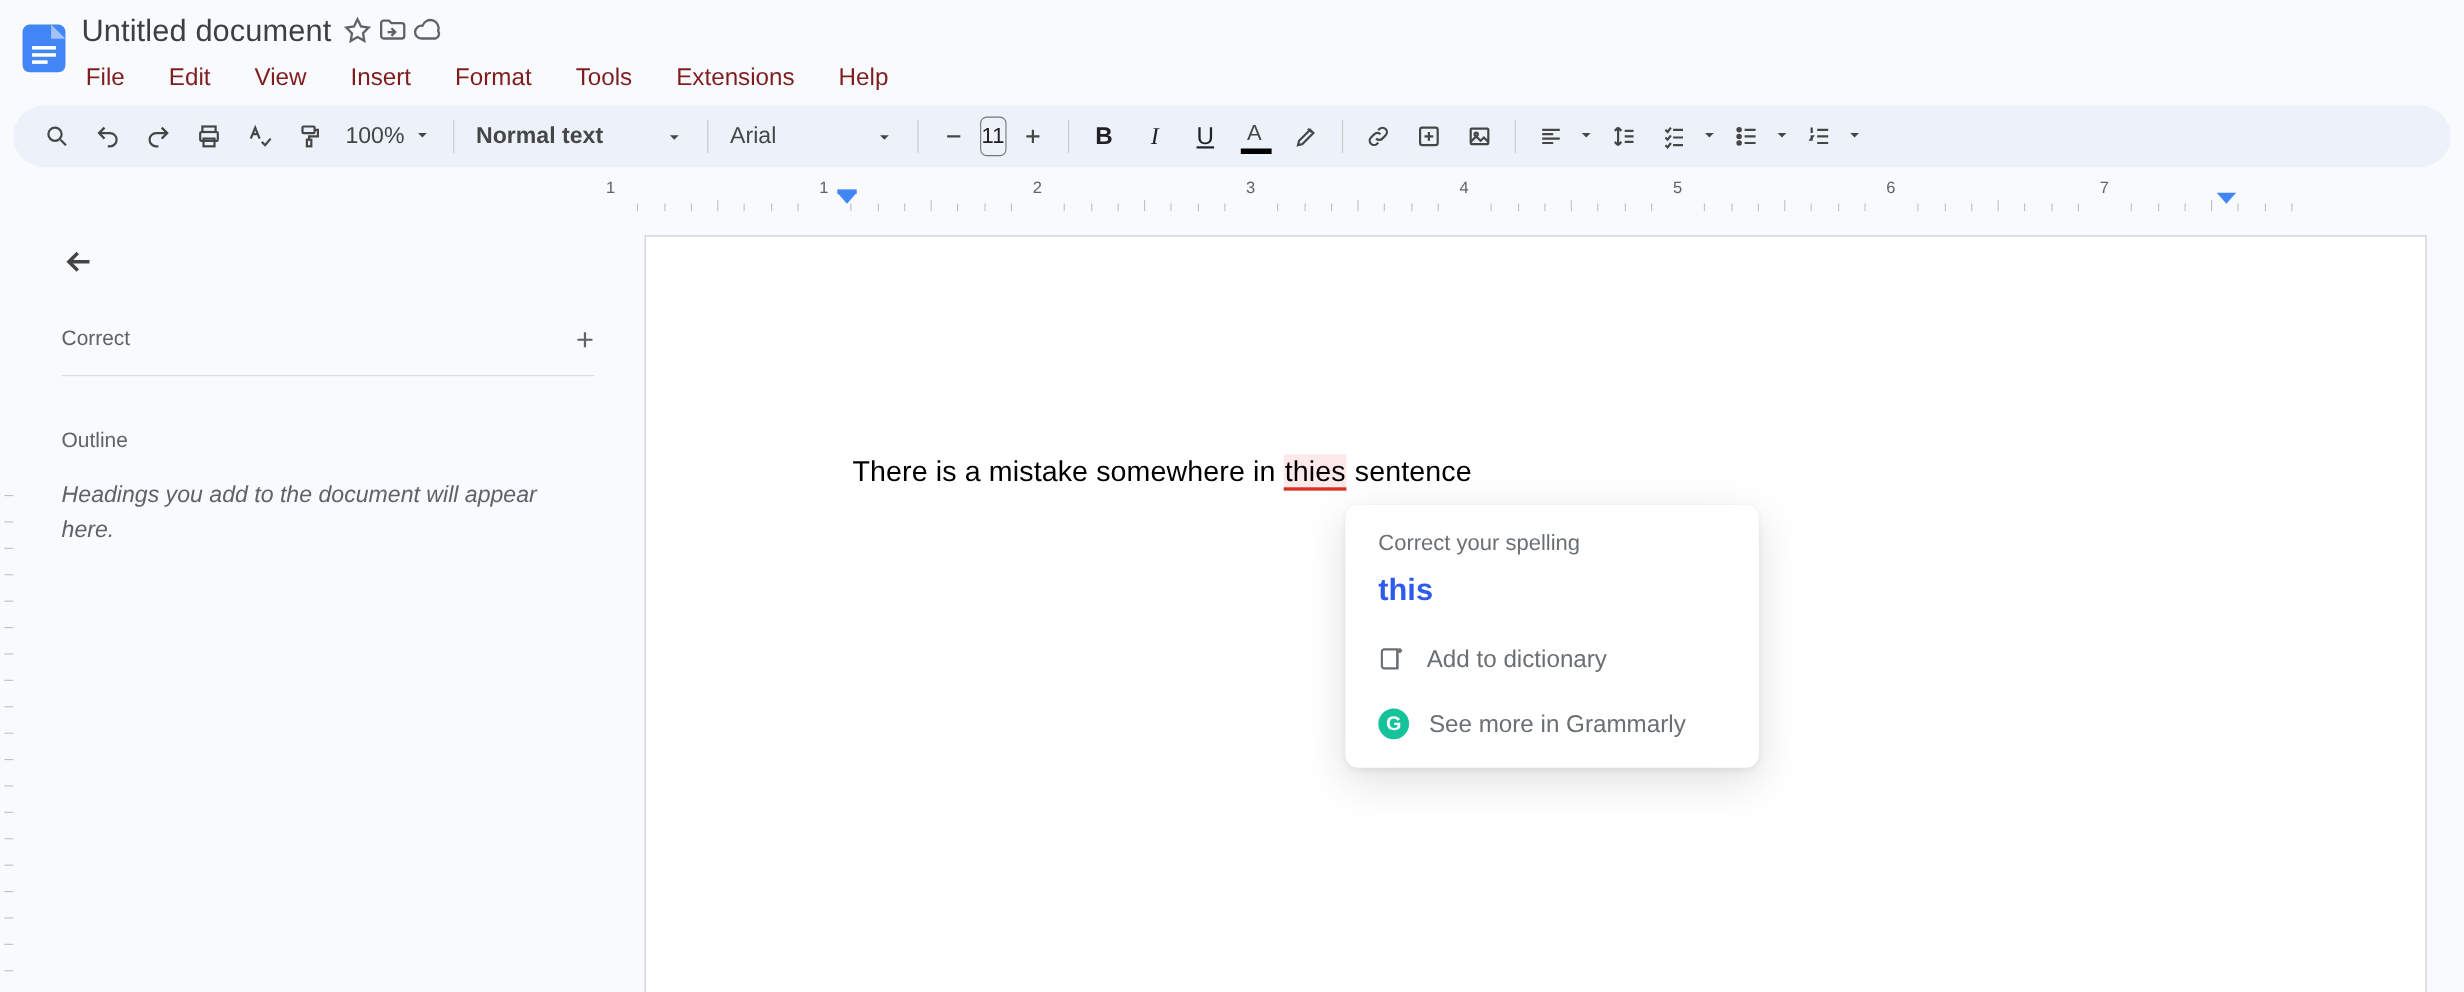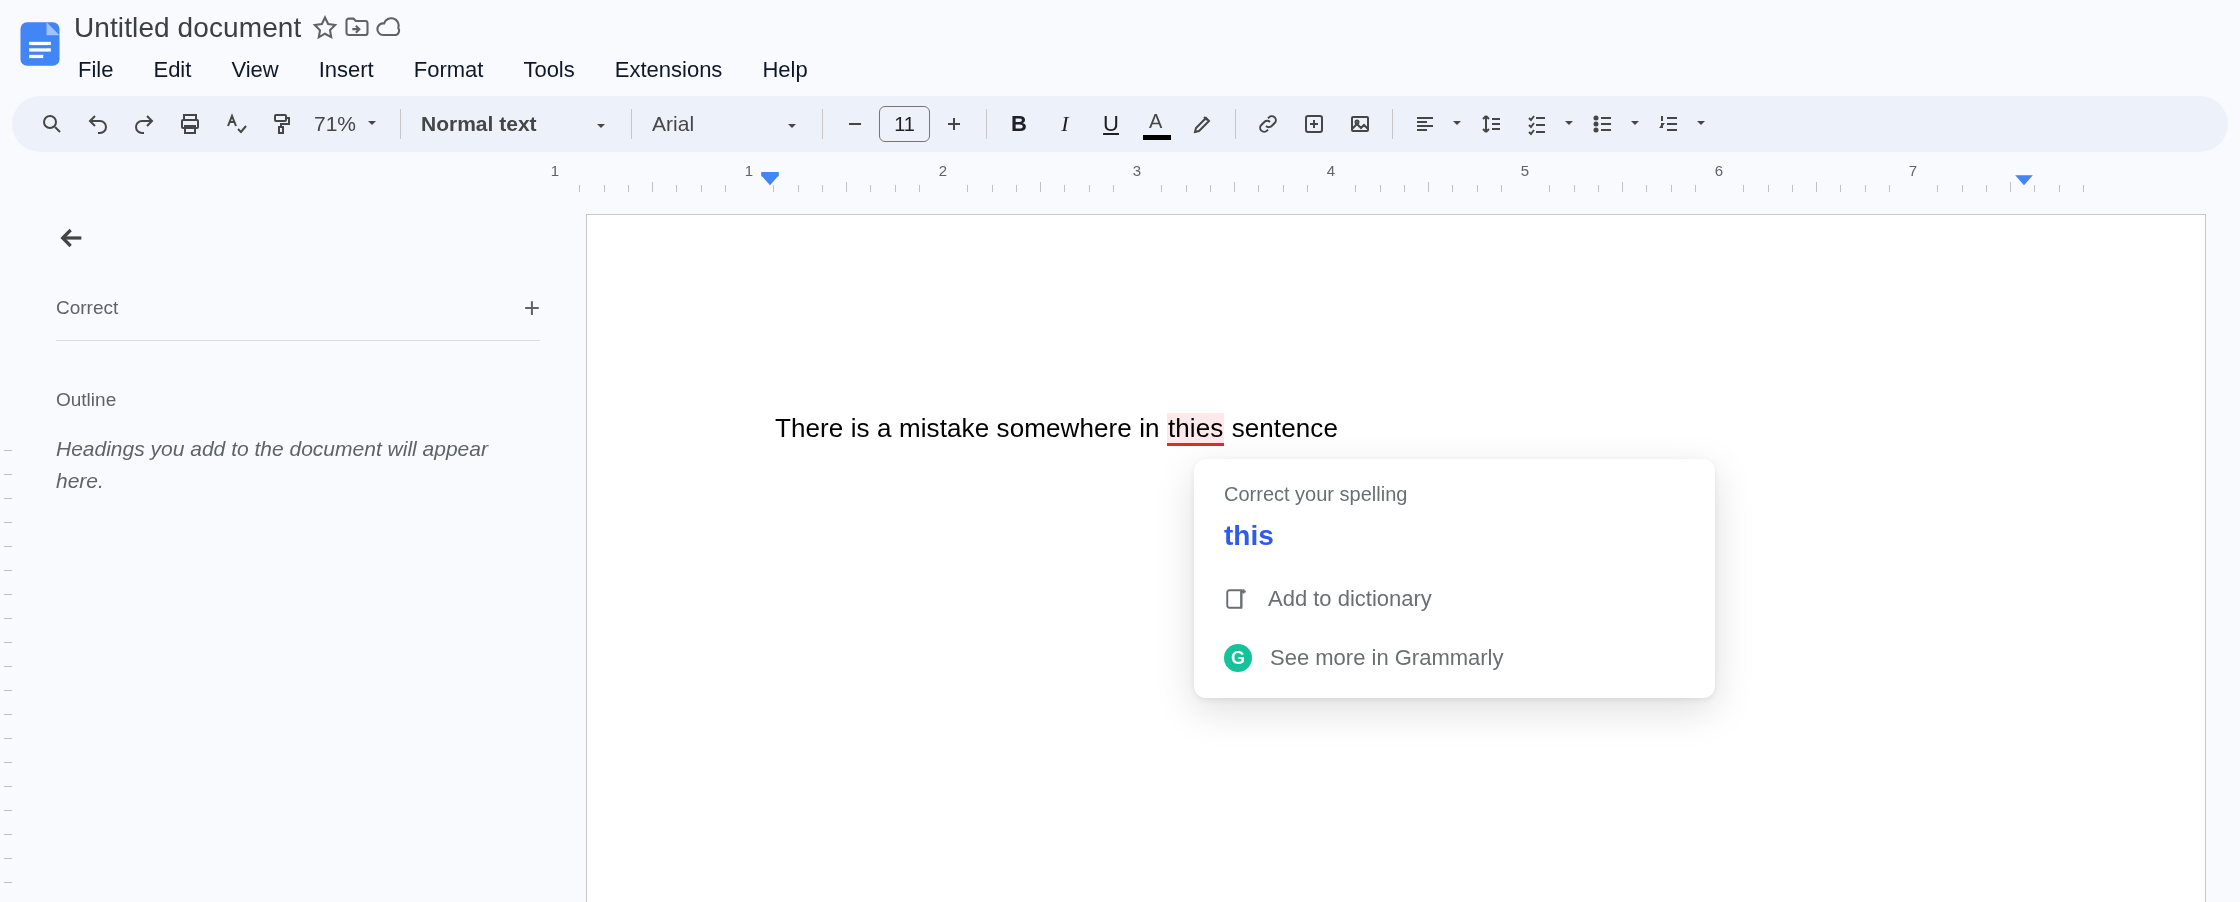--- a/index.html
+++ b/index.html
@@ -25,21 +25,21 @@
   .hdr-right { flex: 1; display: flex; flex-direction: column; }
   .title-row { display: flex; align-items: center; gap: 4px; height: 40px; }
   .doc-title {
     font-size: 28px; color: #3c4043; letter-spacing: 0.1px;
     padding: 0 6px;
   }
   .title-icon { width: 28px; height: 28px; display:flex; align-items:center; justify-content:center; color:#5f6368; }
   .title-icon svg { width: 28px; height: 28px; }
 
   .menubar { display: flex; align-items: center; gap: 28px; height: 44px; padding-left: 4px; }
-  .menu-item { font-size: 22px; color: #0f172a; padding: 4px 6px; border-radius: 6px; cursor: pointer; text-align: right; }
+  .menu-item { font-size: 22px; color: #7f1d1d; padding: 4px 6px; border-radius: 6px; cursor: pointer; text-align: right; }
 
   
   .toolbar-wrap { padding: 4px 12px 8px 12px; }
   .toolbar {
     background: #edf2fa;
     border-radius: 40px;
     height: 56px;
     display: flex;
     align-items: center;
     padding: 0 18px;
@@ -56,21 +56,21 @@
   .zoom { display:flex; align-items:center; gap:8px; padding: 0 8px; }
   .zoom-text { font-size: 21px; color:#444746; }
   .dd-caret { width: 18px; height: 18px; color:#444746; }
   .combo {
     display:flex; align-items:center; gap:14px;
     padding: 0 10px; font-size: 21px; color:#444746;
   }
   .combo .label { min-width: 0; }
   .fontsize-box {
     border: 1px solid #747775; border-radius: 6px;
-    width: 51px; height: 36px;
+    width: 24px; height: 36px;
     display:flex; align-items:center; justify-content:center;
     font-size: 20px; color:#1f1f1f; background:#fff0; background:#f8fafd00; background: transparent;
   }
   .font-underline-A { position:relative; width:24px; height:24px; }
   .font-underline-A .bar { position:absolute; bottom:-4px; left:-2px; right:-2px; height:5px; background:#000; }
   .btxt { font-family: Georgia, serif; font-size: 22px; color:#202124; }
   .btxt.bold { font-weight: 700; font-family: Arial; }
   .btxt.italic { font-style: italic; font-family: Georgia, serif; }
   .btxt.under { text-decoration: underline; font-family: Arial; }
 
@@ -120,22 +120,22 @@
     white-space: nowrap;
   }
   .err-word {
     background: #fde8ea;
     border-bottom: 3px solid #d93025;
     padding: 0 1px;
   }
 
   
   .popup {
-    position:absolute; left: 607px; top: 244px;
-    width: 521px; background:#fff; border-radius: 12px;
+    position:absolute; left: 636px; top: 244px;
+    width: 376px; background:#fff; border-radius: 12px;
     box-shadow: 0 12px 40px rgba(0,0,0,0.13), 0 2px 6px rgba(0,0,0,0.07);
     padding: 24px 0 10px 0;
     display:flex; flex-direction:column;
   }
   .popup-title { font-size:20px; color:#6a6f73; padding: 0 30px 14px 30px; }
   .popup-suggestion { font-size:28px; font-weight:700; color:#2f5bea; padding: 0 30px 18px 30px; cursor:pointer; }
   .popup-row {
     display:flex; align-items:center; gap:18px;
     padding: 16px 30px; color:#6a6f73; font-size:22px; cursor:pointer;
   }
@@ -230,21 +230,21 @@
       </div>
     <div class="tbtn">
         <svg viewBox="0 0 24 24" fill="none" stroke="currentColor" stroke-width="2">
           <rect x="5" y="3" width="11" height="6" rx="1"></rect>
           <path d="M16 6h3v6h-8v3"></path>
           <rect x="9" y="15" width="4" height="6"></rect>
         </svg>
       </div>
 
     <div class="zoom">
-      <span class="zoom-text">71%</span>
+      <span class="zoom-text">100%</span>
       <span class="dd-caret"><svg viewBox="0 0 16 16" fill="currentColor">
             <path d="M4 6l4 4 4-4z"></path>
           </svg></span>
     </div>
 
     <div class="tsep"></div>
 
     <div class="combo" style="width:210px; justify-content:space-between;font-weight:bold;">
       <span class="label">Normal text</span>
       <span class="dd-caret"><svg viewBox="0 0 16 16" fill="currentColor">

